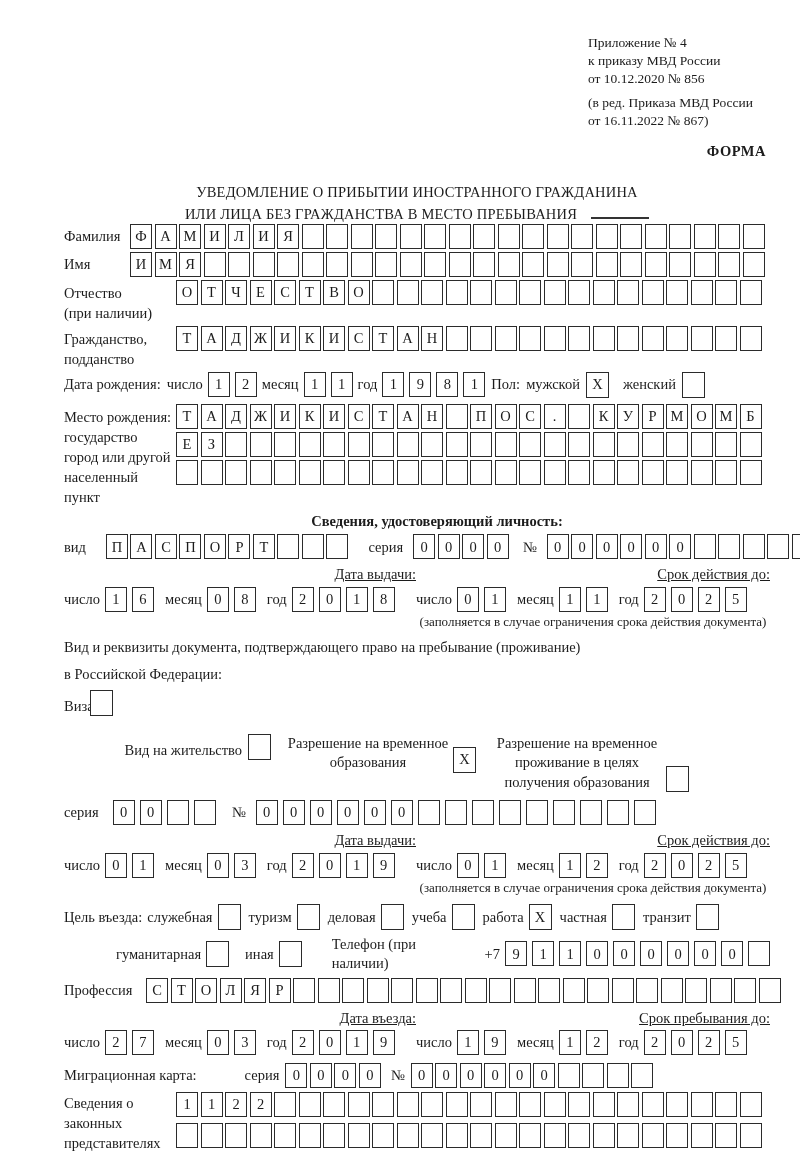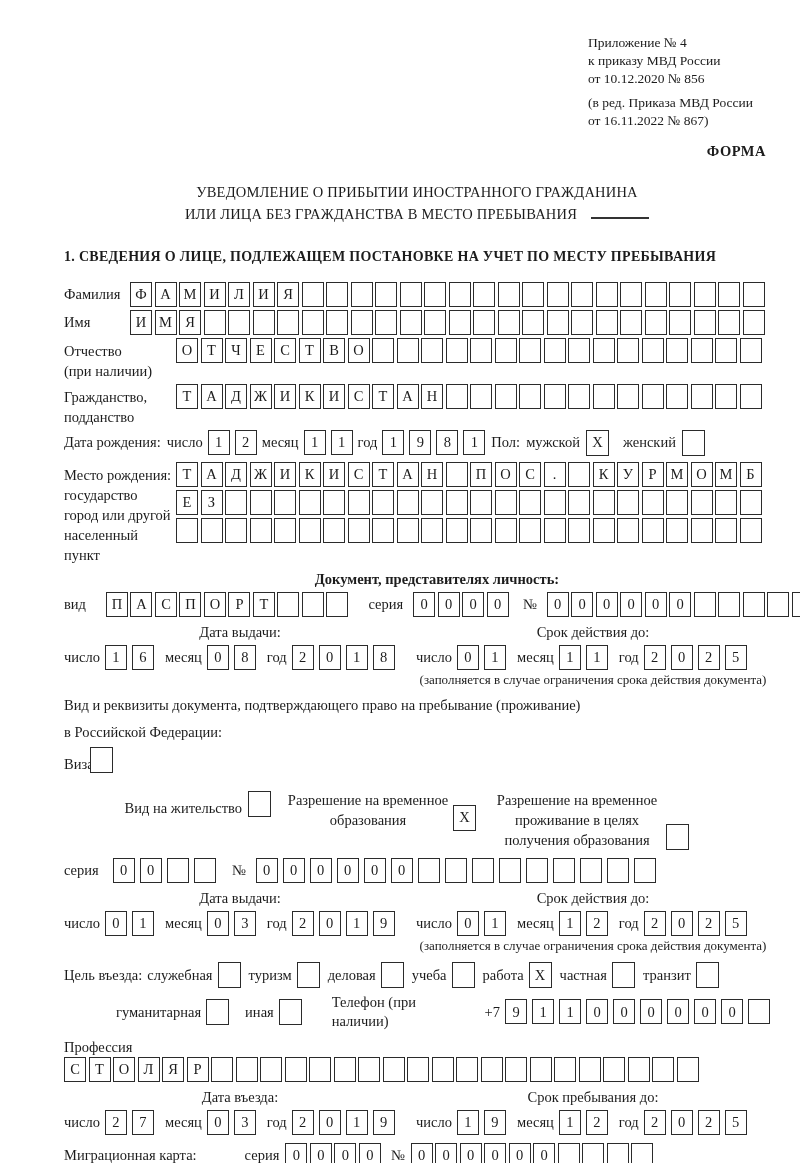--- a/index.html
+++ b/index.html
@@ -49,21 +49,21 @@
   .dg { display:flex; align-items:center; gap:5px; flex:0 0 auto; }
   .dg .dlabel { padding-top:0; }
 
   .inline-row { display:flex; align-items:center; gap:6px; margin-bottom:3px; flex-wrap:nowrap; }
 
   .doc-head { text-align:center; font-weight:bold; margin:5px 0 4px 40px; }
 
   .dates { display:flex; margin-top:6px; }
   .dcol-l { width:352px; }
   .dcol-r { flex:1; }
-  .dhead { text-align:center; margin-bottom:3px; }
+  .dhead { text-align:right; margin-bottom:3px;text-decoration:underline; }
   .note { font-size:13px; margin-top:2px; text-align:center; }
 
   .resline { margin-top:8px; margin-bottom:2px; }
   .opts { display:flex; align-items:flex-start; margin-top:6px; margin-bottom:8px; }
   .opt { display:flex; align-items:flex-end; }
   .opt .ml { text-align:center; line-height:1.35; }
   .w170 { width:170px; }
   .w178 { width:178px; }
   .opt + .opt { margin-left:12px;margin-top:44px; }
 
@@ -87,21 +87,20 @@
     </div>
   </div>
 
   <div class="forma">ФОРМА</div>
 
   <div class="title">
     <div>УВЕДОМЛЕНИЕ О ПРИБЫТИИ ИНОСТРАННОГО ГРАЖДАНИНА</div>
     <div class="t2"><span>ИЛИ ЛИЦА БЕЗ ГРАЖДАНСТВА В МЕСТО ПРЕБЫВАНИЯ</span><span class="tline"></span></div>
   </div>
 
-  <div class="sec1">1. СВЕДЕНИЯ О ЛИЦЕ, ПОДЛЕЖАЩЕМ ПОСТАНОВКЕ НА УЧЕТ ПО МЕСТУ ПРЕБЫВАНИЯ</div>
 
   <div class="row">
     <div class="lab w66">Фамилия</div>
     <div class="cells">
         <div class="cell">Ф</div>
         <div class="cell">А</div>
         <div class="cell">М</div>
         <div class="cell">И</div>
         <div class="cell">Л</div>
         <div class="cell">И</div>
@@ -336,21 +335,21 @@
           <div class="cell"></div>
           <div class="cell"></div>
           <div class="cell"></div>
           <div class="cell"></div>
           <div class="cell"></div>
           <div class="cell"></div>
         </div>
     </div>
   </div>
 
-  <div class="doc-head">Документ, представителях личность:</div>
+  <div class="doc-head">Сведения, удостоверяющий личность:</div>
 
   <div class="inline-row">
     <span style="margin-right:14px;">вид</span>
     <div class="cells">
         <div class="cell">П</div>
         <div class="cell">А</div>
         <div class="cell">С</div>
         <div class="cell">П</div>
         <div class="cell">О</div>
         <div class="cell">Р</div>
@@ -560,21 +559,21 @@
         <div class="cell">0</div>
         <div class="cell">0</div>
         <div class="cell">0</div>
         <div class="cell">0</div>
         <div class="cell">0</div>
         <div class="cell">0</div>
         <div class="cell"></div>
       </div>
   </div>
 
-  <div class="row" style="margin-bottom:6px;flex-direction:column;">
+  <div class="row" style="margin-bottom:6px;">
     <div class="lab" style="width:82px;">Профессия</div>
     <div class="cells">
         <div class="cell">С</div>
         <div class="cell">Т</div>
         <div class="cell">О</div>
         <div class="cell">Л</div>
         <div class="cell">Я</div>
         <div class="cell">Р</div>
         <div class="cell"></div>
         <div class="cell"></div>

